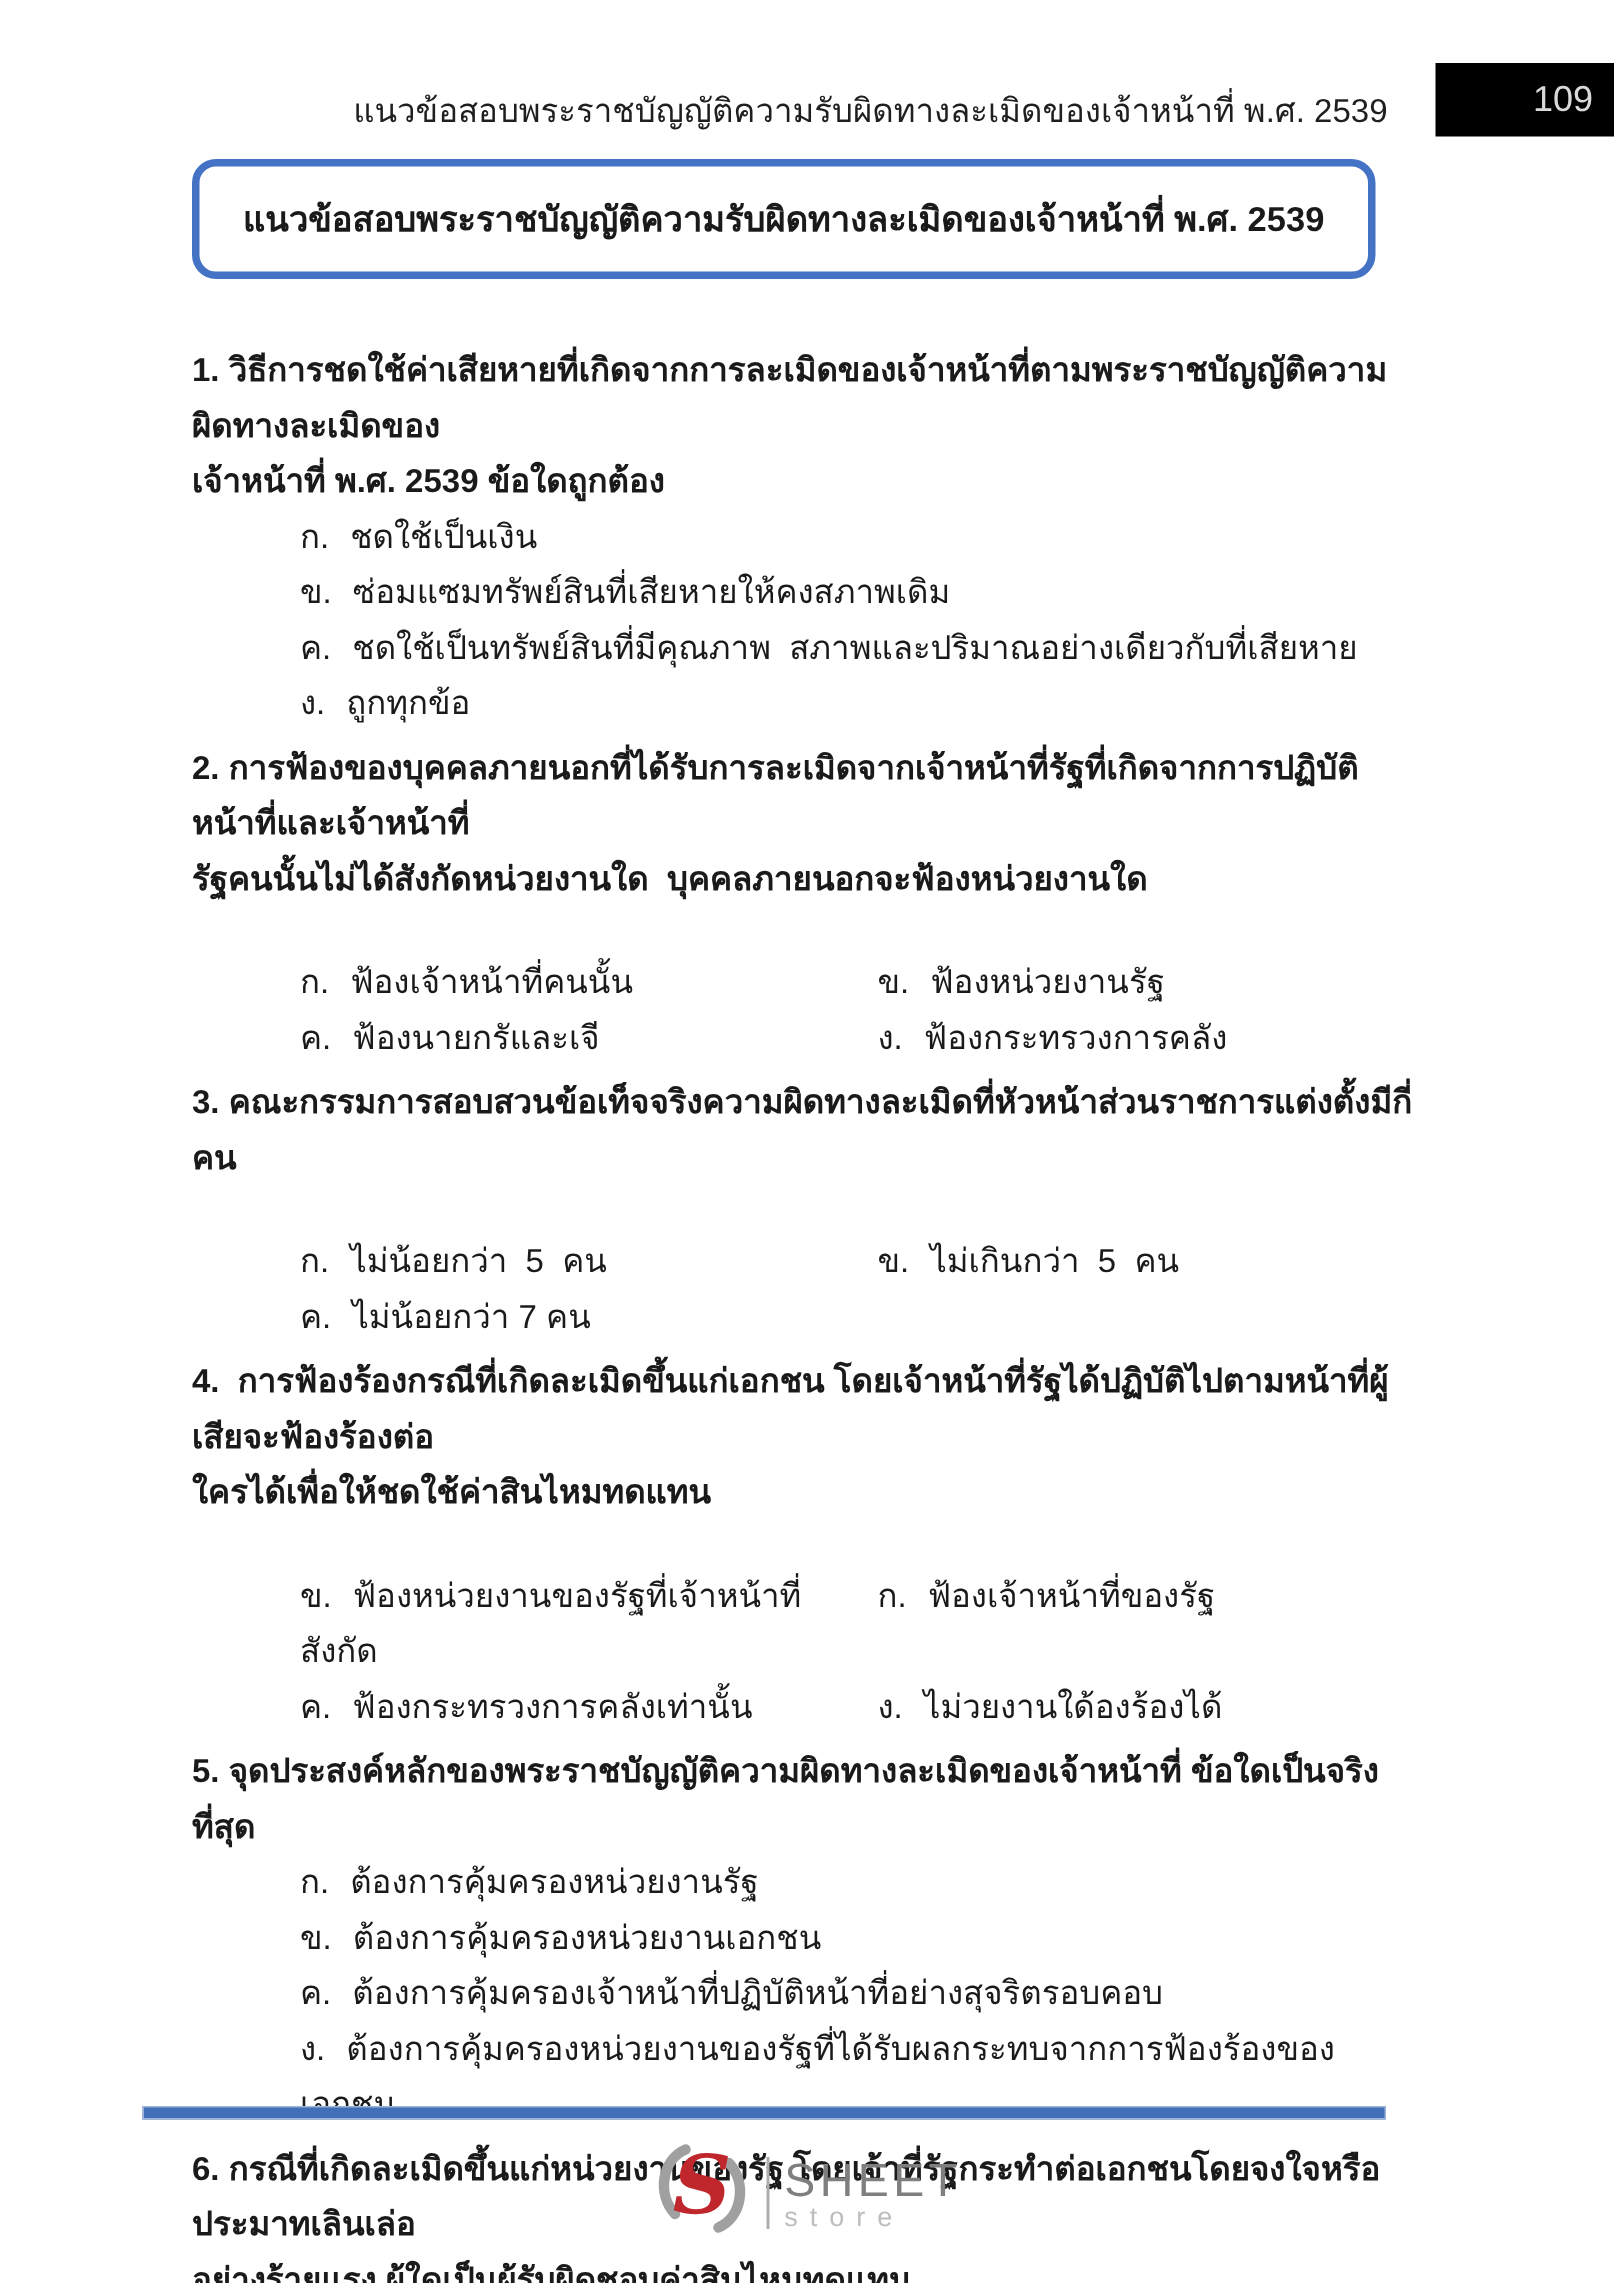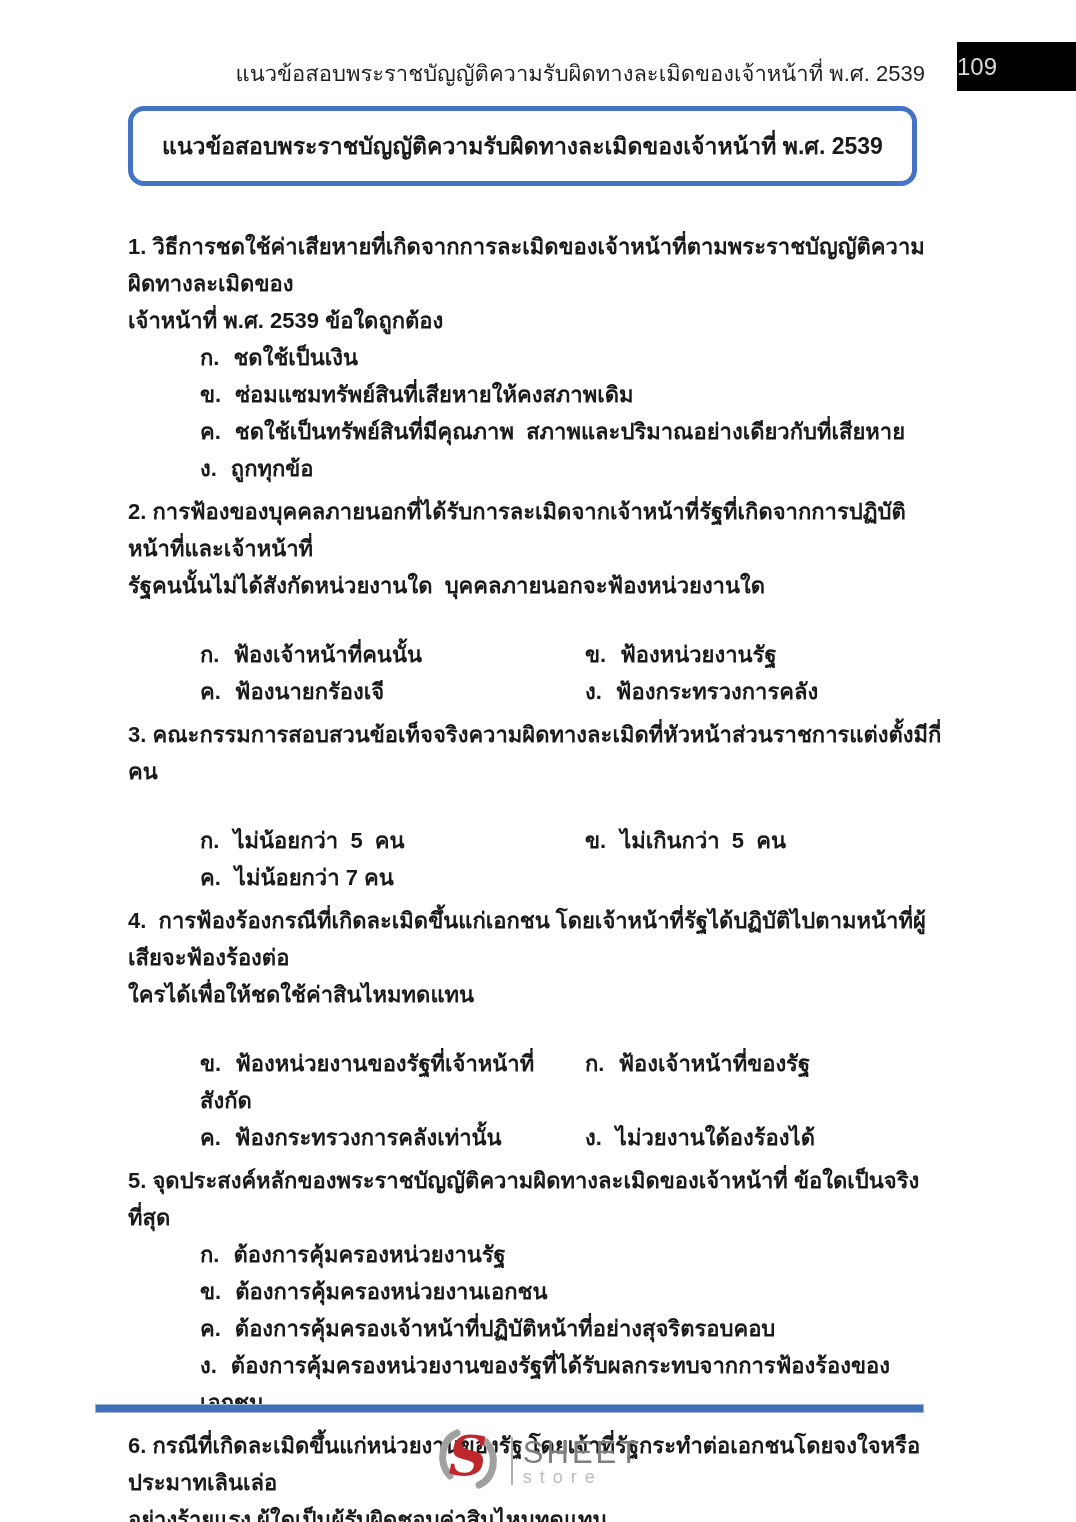--- a/index.html
+++ b/index.html
@@ -30,20 +30,21 @@
   .page-number-box {
     position: absolute;
     top: 42px;
     left: 957px;
     width: 119px;
     height: 49px;
     background: var(--page-number-bg, #000000);
     color: var(--page-number-text, #D9D9D9);
     font-size: 24px;
     line-height: 49px;
+    text-align: right;
     padding-right: 14px;
   }
 
   
   .title-box {
     position: absolute;
     top: 106px;
     left: 128px;
     width: 789px;
     height: 80px;
@@ -78,21 +79,21 @@
   }
   .options { padding-left: 72px; }
   .options.two-col {
     display: grid;
     grid-template-columns: 385px auto;
     justify-content: start;
     margin-top: 32px;
   }
   .option {
     font-size: 22px;
-    font-weight: bold;
+    font-weight: normal;
     line-height: 37px;
     white-space: pre-wrap;
   }
   .opt-label { display: inline-block; margin-right: 14px; }
 
   
   .footer-rule {
     position: absolute;
     top: 1404px;
     left: 95px;
@@ -157,21 +158,21 @@
           <div class="option"><span class="opt-label">ค.</span><span class="opt-text">ชดใช้เป็นทรัพย์สินที่มีคุณภาพ  สภาพและปริมาณอย่างเดียวกับที่เสียหาย</span></div>
           <div class="option"><span class="opt-label">ง.</span><span class="opt-text">ถูกทุกข้อ</span></div>
         </div>
       </section>
       <section class="question">
         <div class="q-line">2. การฟ้องของบุคคลภายนอกที่ได้รับการละเมิดจากเจ้าหน้าที่รัฐที่เกิดจากการปฏิบัติหน้าที่และเจ้าหน้าที่</div>
         <div class="q-line">รัฐคนนั้นไม่ได้สังกัดหน่วยงานใด  บุคคลภายนอกจะฟ้องหน่วยงานใด</div>
         <div class="options two-col">
           <div class="option"><span class="opt-label">ก.</span><span class="opt-text">ฟ้องเจ้าหน้าที่คนนั้น</span></div>
           <div class="option"><span class="opt-label">ข.</span><span class="opt-text">ฟ้องหน่วยงานรัฐ</span></div>
-          <div class="option"><span class="opt-label">ค.</span><span class="opt-text">ฟ้องนายกรัองเจี</span></div>
+          <div class="option"><span class="opt-label">ค.</span><span class="opt-text">ฟ้องนายกรัและเจี</span></div>
           <div class="option"><span class="opt-label">ง.</span><span class="opt-text">ฟ้องกระทรวงการคลัง</span></div>
         </div>
       </section>
       <section class="question">
         <div class="q-line">3. คณะกรรมการสอบสวนข้อเท็จจริงความผิดทางละเมิดที่หัวหน้าส่วนราชการแต่งตั้งมีกี่คน</div>
         <div class="options two-col">
           <div class="option"><span class="opt-label">ก.</span><span class="opt-text">ไม่น้อยกว่า  5  คน</span></div>
           <div class="option"><span class="opt-label">ข.</span><span class="opt-text">ไม่เกินกว่า  5  คน</span></div>
           <div class="option"><span class="opt-label">ค.</span><span class="opt-text">ไม่น้อยกว่า 7 คน</span></div>
         </div>

